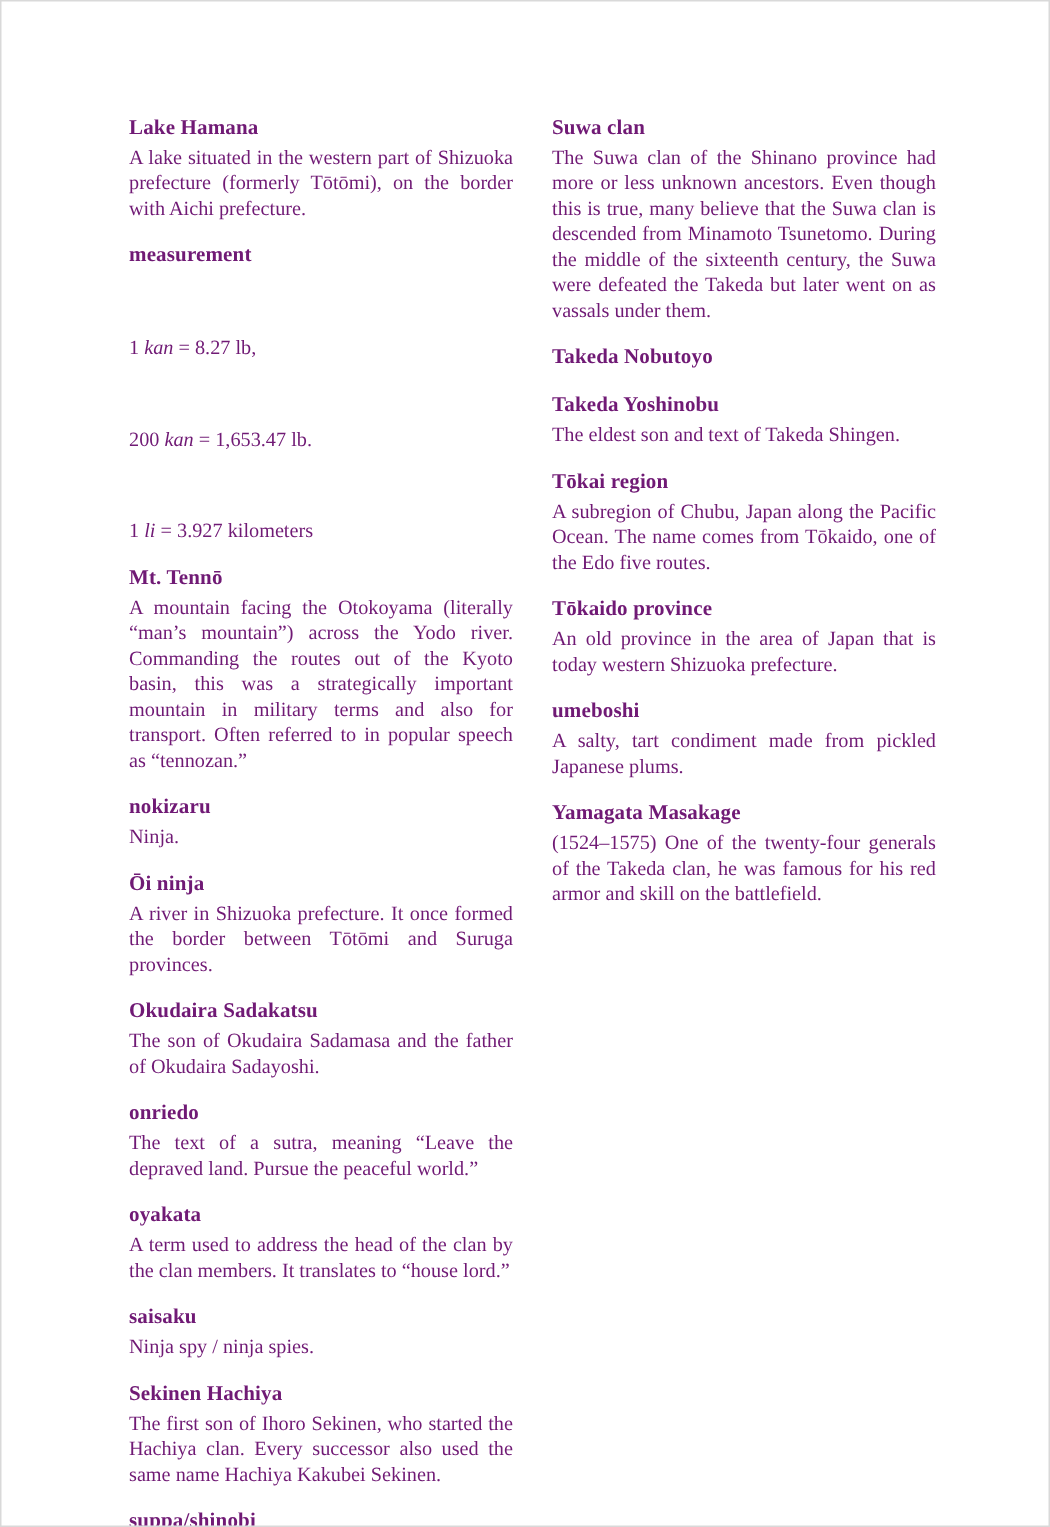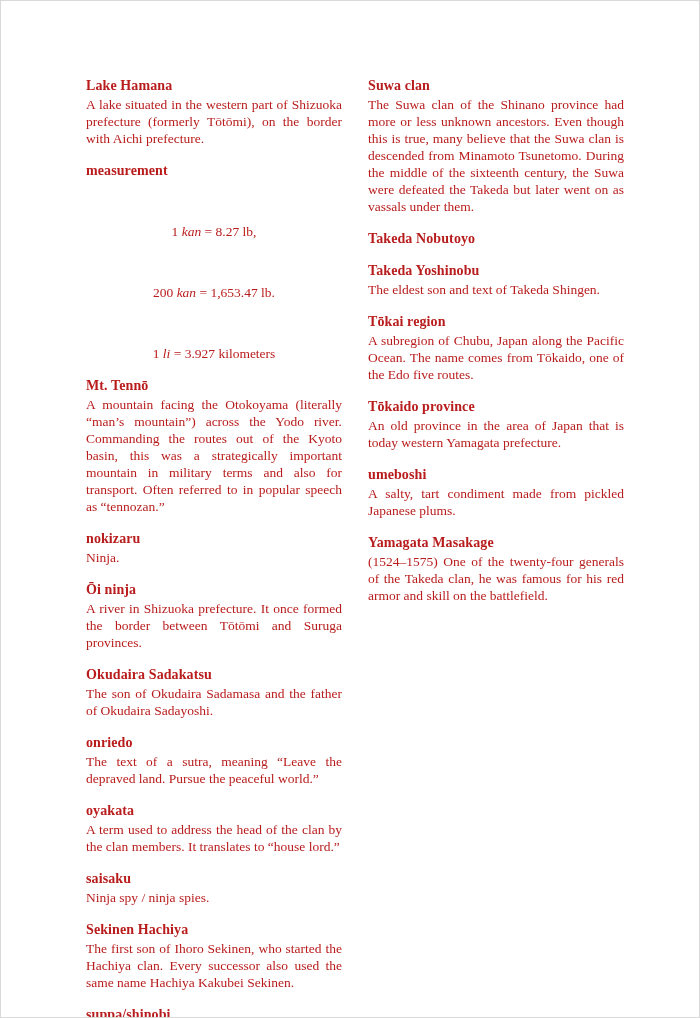--- a/index.html
+++ b/index.html
@@ -9,21 +9,21 @@
   }
   .page {
     position: relative;
     width: 700px;
     height: 1018px;
     background: #ffffff;
     box-sizing: border-box;
     border: 1px solid #d9d9d9;
     overflow: hidden;
     font-family: "Liberation Serif", "DejaVu Serif", serif;
-    color: #b91c1c;
+    color: #701a75;
   }
   .content {
     position: absolute;
     left: 85px;
     top: 76px;
     right: 78px;
     display: flex;
     gap: 26px;
   }
   .column {
@@ -43,21 +43,21 @@
   p.body {
     margin: 0;
     font-size: 13.5px;
     line-height: 17px;
     text-align: justify;
     text-justify: inter-word;
   }
   .mline {
     font-size: 13.5px;
     line-height: 17px;
-    text-align: center;
+    text-align: left;
     margin-top: 44px;
   }
   .mline .it {
     font-style: italic;
   }
 </style>
 </head>
 <body>
 
 <div class="page">
@@ -121,21 +121,21 @@
         <div class="entry">
           <div class="term">Takeda Yoshinobu</div>
           <p class="body">The eldest son and text of Takeda Shingen.</p>
         </div>
         <div class="entry">
           <div class="term">Tōkai region</div>
           <p class="body">A subregion of Chubu, Japan along the Pacific Ocean. The name comes from Tōkaido, one of the Edo five routes.</p>
         </div>
         <div class="entry">
           <div class="term">Tōkaido province</div>
-          <p class="body">An old province in the area of Japan that is today western Yamagata prefecture.</p>
+          <p class="body">An old province in the area of Japan that is today western Shizuoka prefecture.</p>
         </div>
         <div class="entry">
           <div class="term">umeboshi</div>
           <p class="body">A salty, tart condiment made from pickled Japanese plums.</p>
         </div>
         <div class="entry">
           <div class="term">Yamagata Masakage</div>
           <p class="body">(1524–1575) One of the twenty-four generals of the Takeda clan, he was famous for his red armor and skill on the battlefield.</p>
         </div>
       </div>

